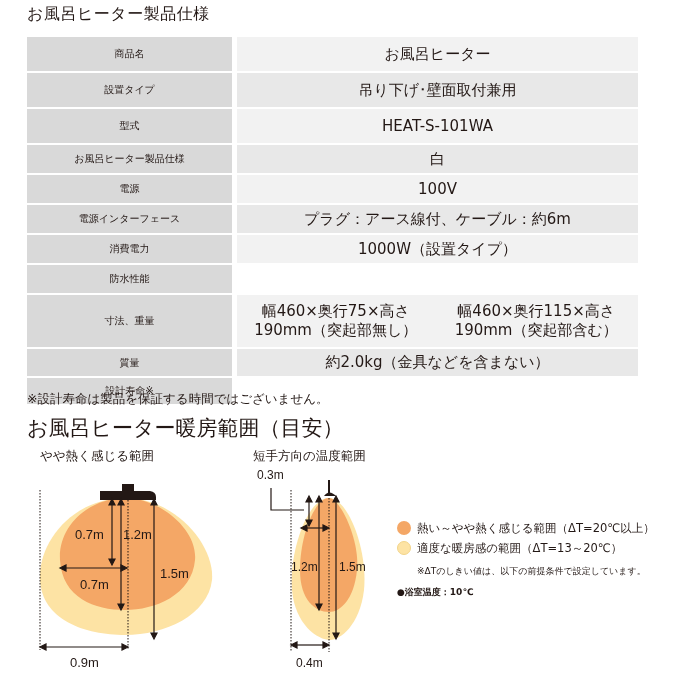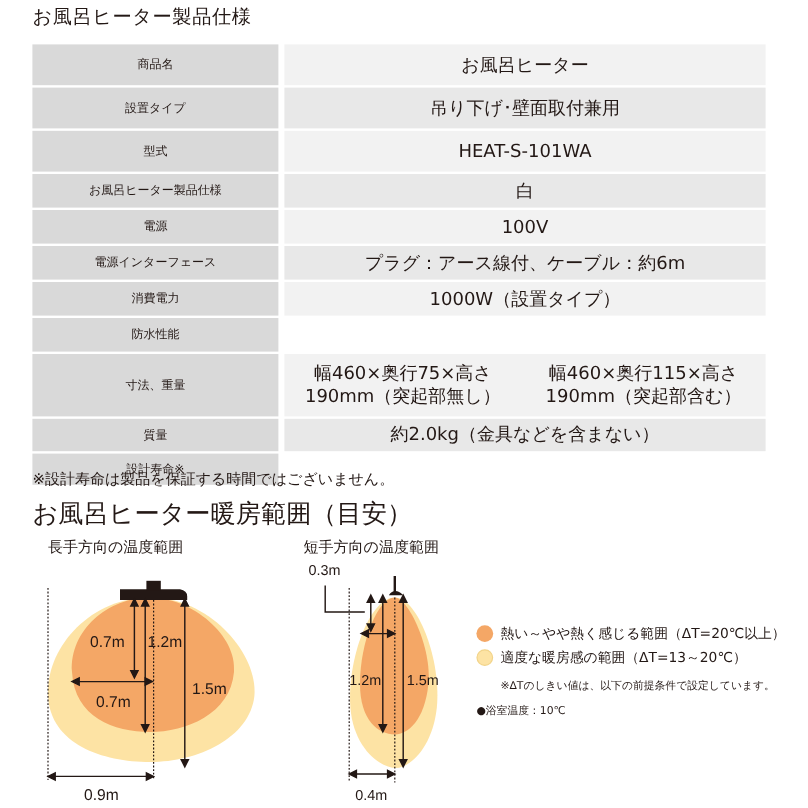--- a/index.html
+++ b/index.html
@@ -12,21 +12,21 @@
   .row:nth-child(odd) .val{background:#f2f2f2;}
   .row:nth-child(even) .val{background:#e8e8e8;}
   .note{position:absolute;left:27px;top:391px;font-size:12.5px;}
   .title2{position:absolute;left:27px;top:414px;font-size:21px;}
   .sub{position:absolute;font-size:12.5px;}
   svg text{font-family:"Liberation Sans",sans-serif;}
   .legend{position:absolute;left:397px;top:521px;font-size:11.5px;}
   .legend .li{display:flex;align-items:flex-start;height:20px;}
   .dot{width:14px;height:14px;border-radius:50%;margin-right:6px;}
   .small{font-size:9px;margin-left:20px;margin-top:4px;}
-  .small2{font-size:9px;margin-top:8px;}
+  .small2{font-size:9px;margin-top:8px;font-weight:bold;}
 </style>
 </head>
 <body>
 
 <div class="title">お風呂ヒーター製品仕様</div>
 
 <div class="table">
   <div class="row" style="height:34px">
       <div class="lab">商品名</div>
       <div class="val">お風呂ヒーター</div>
@@ -70,21 +70,21 @@
       <div class="val">約2.0kg（金具などを含まない）</div>
     </div>
   <div class="row" style="height:26px">
       <div class="lab">設計寿命※</div>
     </div>
 </div>
 
 <div class="note">※設計寿命は製品を保証する時間ではございません。</div>
 <div class="title2">お風呂ヒーター暖房範囲（目安）</div>
 
-<div class="sub" style="left:40px;top:448px">長手方向の温度範囲</div>
+<div class="sub" style="left:40px;top:448px">やや熱く感じる範囲</div>
 <div class="sub" style="left:253px;top:448px">短手方向の温度範囲</div>
 
 <svg style="position:absolute;left:0;top:440px" width="240" height="233">
   <path d="M125,58 C175,58 215,105 212,140 C208,175 165,195 125,195 C85,195 42,180 40,140 C38,100 75,58 125,58 Z" fill="#fde3a4"></path>
   <path d="M125,58 C160,58 198,90 195,120 C192,155 155,170 125,170 C95,170 62,158 60,120 C58,85 90,58 125,58 Z" fill="#f4a766"></path>
   <path d="M100,51 L150,51 Q156,52 156,57 L156,60 L100,60 L100,57 Q100,52 100,51 Z" fill="#231815"></path>
   <rect x="122" y="44" width="12" height="8" fill="#231815"></rect>
   <line x1="40" y1="50" x2="40" y2="210" stroke="#231815" stroke-dasharray="1.5,1.5"></line>
   <line x1="128" y1="60" x2="128" y2="210" stroke="#231815" stroke-dasharray="1.5,1.5"></line>
   <g stroke="#231815" stroke-width="1.2" fill="#231815">

